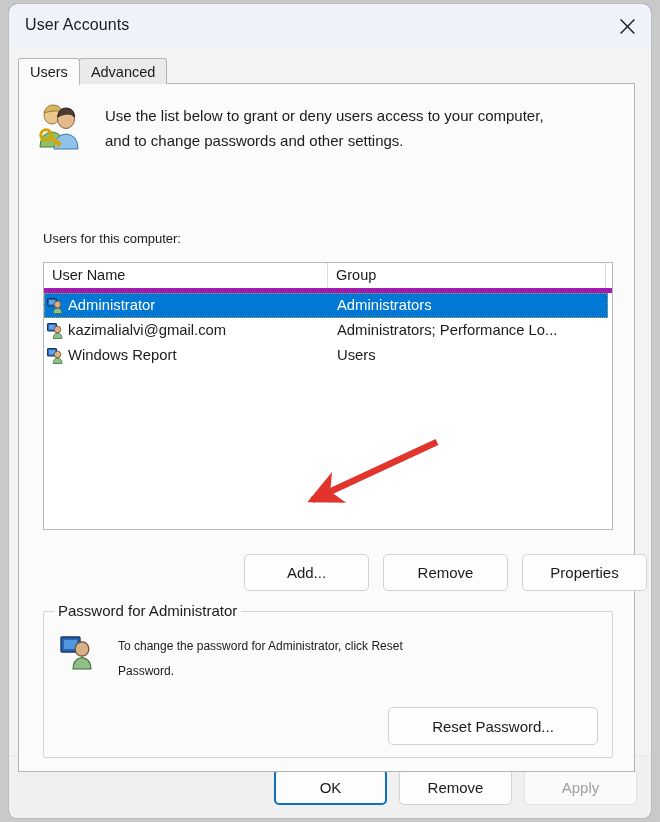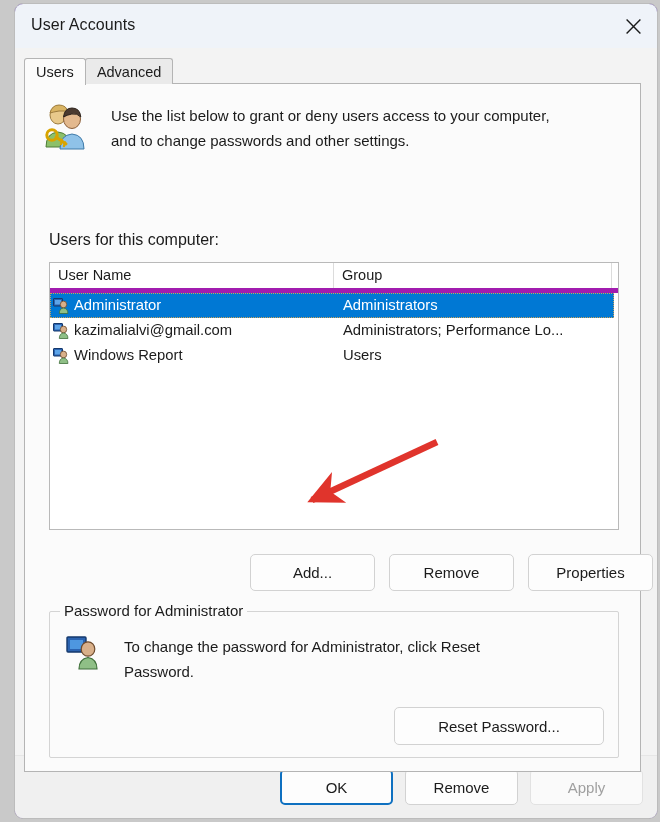--- a/index.html
+++ b/index.html
@@ -10,21 +10,21 @@
     width: 660px;
     height: 822px;
     background: #c9c9c9;
     font-family: "Liberation Sans", sans-serif;
     overflow: hidden;
   }
 
   
   .window {
     position: absolute;
-    left: 14px;
+    left: 8px;
     top: 3px;
     width: 644px;
     height: 816px;
     background: #4c1d95;
     border: 1px solid #bcbcbc;
     border-radius: 9px 9px 9px 9px;
     box-sizing: border-box;
     overflow: hidden;
   }
 
@@ -127,21 +127,21 @@
     font-size: 15px;
     color: #1b1b1b;
     line-height: 25px;
     max-width: 470px;
   }
 
   .list-label {
     position: absolute;
     left: 24px;
     top: 147px;
-    font-size: 16px;
+    font-size: 13px;
     color: #1b1b1b;
   }
 
   
   .listview {
     position: absolute;
     left: 24px;
     top: 178px;
     width: 570px;
     height: 268px;
@@ -250,21 +250,21 @@
   .gb-row {
     position: absolute;
     left: 16px;
     top: 22px;
     display: flex;
     width: 530px;
   }
   .pwd-user-icon { width: 36px; height: 36px; flex: 0 0 36px; }
   .gb-text {
     margin-left: 22px;
-    font-size: 15px;
+    font-size: 12px;
     color: #1b1b1b;
     line-height: 25px;
     max-width: 420px;
   }
   .gb-btn-wrap {
     position: absolute;
     right: 14px;
     bottom: 12px;
   }
   .gb-btn-wrap .btn { width: 210px; height: 38px; }

